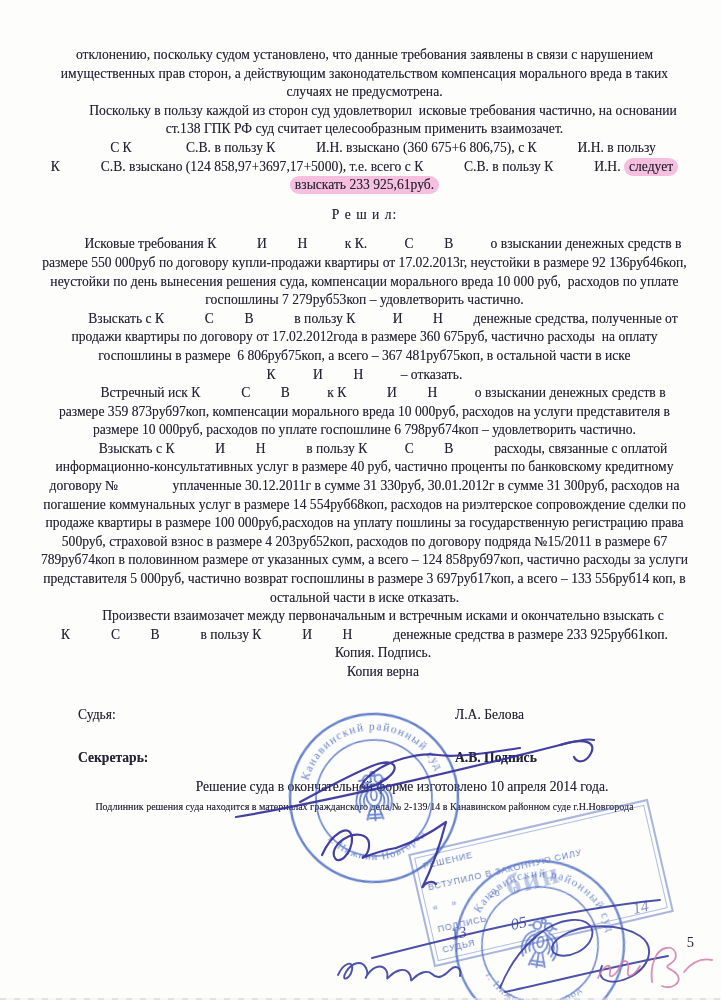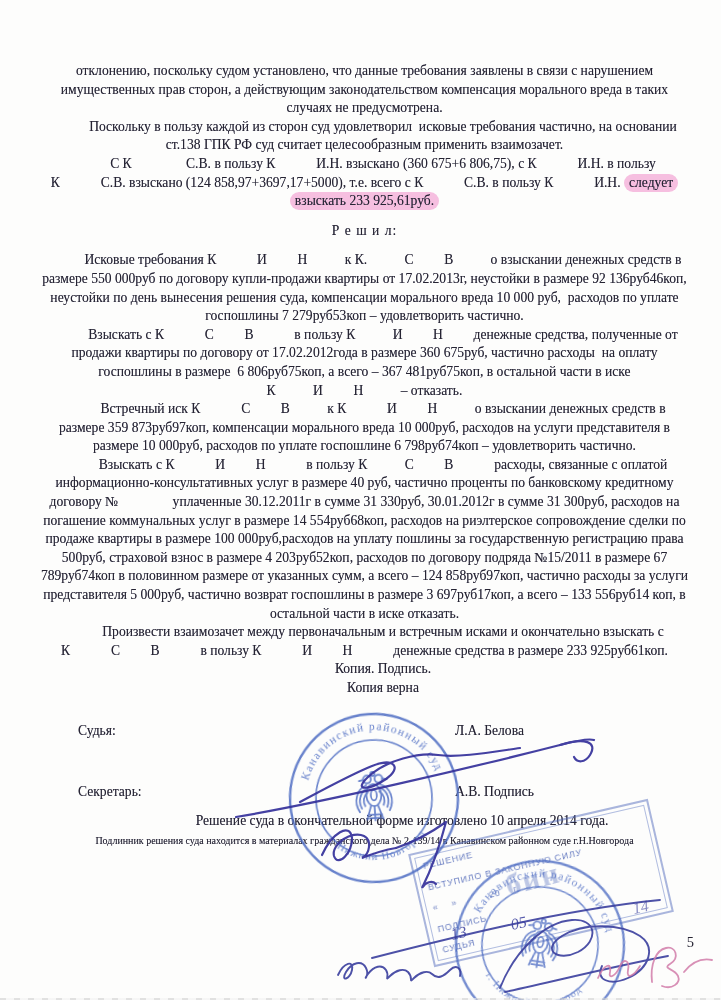--- a/index.html
+++ b/index.html
@@ -8,36 +8,36 @@
     background:#fdfdfc;overflow:hidden;
     font-family:"Liberation Serif","DejaVu Serif",serif;
     color:#262433;
   }
   .page::after{ 
     content:"";position:absolute;left:0;right:0;bottom:0;height:2px;
     background:repeating-linear-gradient(90deg,#cfcfcf 0 6px,#f2f2f2 6px 14px);
     opacity:.6;
   }
   .text-col{
-    position:absolute;left:40px;top:62px;width:649px;
+    position:absolute;left:40px;top:46px;width:649px;
     font-size:13.6px;line-height:18.6px;text-align:justify;
     text-shadow:0 0 .4px rgba(35,35,70,.45);
   }
   .text-col p{margin:0;text-align:center;}
   .ind{text-indent:37px;}
   .heading{
     text-align:center;text-indent:0;margin:11px 0 11px 0 !important;
     letter-spacing:1px;
   }
   .hl{
     background:#f6bfe0;border-radius:9px;padding:1px 5px 2px 5px;
     box-decoration-break:clone;-webkit-box-decoration-break:clone;
   }
   .sig-row{position:relative;margin-top:24px;height:19px;text-indent:0;}
-  .sig-row.second{margin-top:42px;}
+  .sig-row.second{margin-top:24px;font-weight:bold;}
   .sig-row .sig-label{margin-left:38px;}
   .sig-row .sig-name{position:absolute;left:415px;top:0;}
   .final-form{margin-top:10px !important;text-indent:0;margin-left:75px !important;text-align:left;}
   .orig-note{
     margin-top:3px !important;text-indent:0;font-size:10px;line-height:15px;
     text-align:left;
   }
   .page-num{position:absolute;right:27px;top:934px;font-size:14.5px;}
 
   

